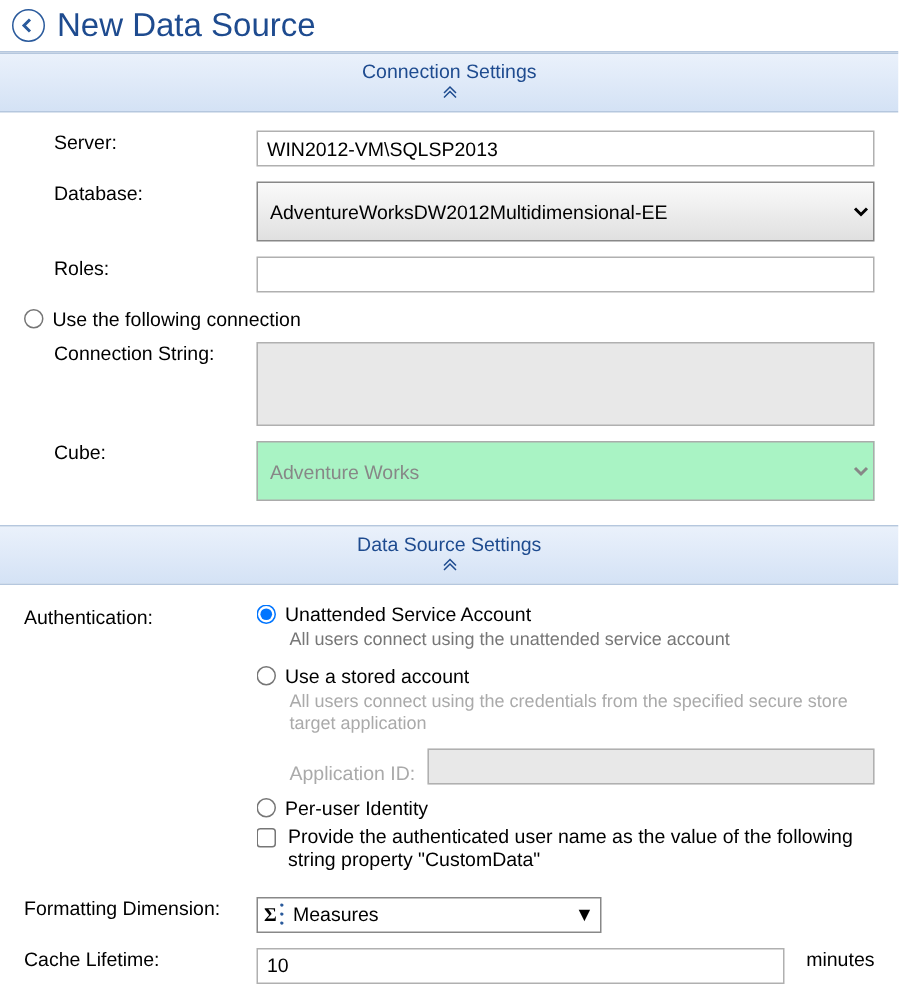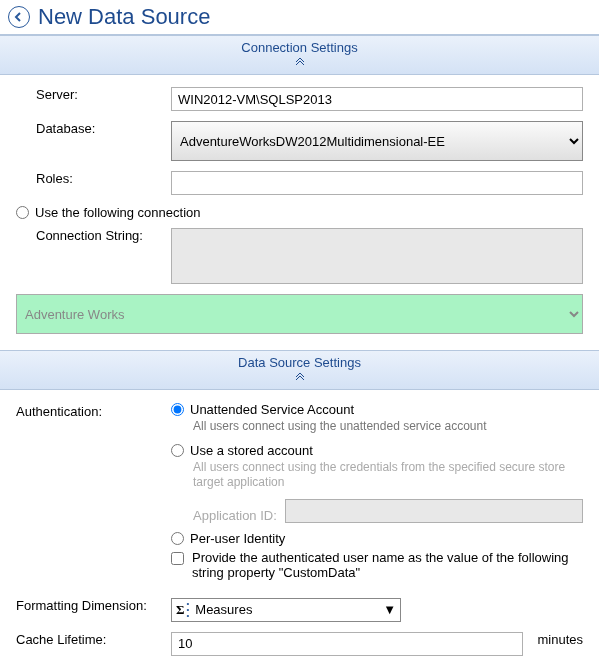--- a/index.html
+++ b/index.html
@@ -72,20 +72,21 @@
   </div>
   <div class="radio-row">
     <input type="radio" name="connmode" style="">
     <span>Use the following connection</span>
   </div>
   <div class="row">
     <div class="indent-label">Connection String:</div>
     <textarea disabled="" style=""></textarea>
   </div>
   <div class="row" style="margin-bottom:0">
+    <div class="indent-label">Cube:</div>
     <select disabled=""><option>Adventure Works</option></select>
   </div>
 </div>
 
 <div class="section-header">
   <span>Data Source Settings</span>
   <span class="expander"><svg viewBox="0 0 12 12">
         <path d="M2 7 L6 3 L10 7" fill="none" stroke="#1e4b8f" stroke-width="1"></path>
         <path d="M2 10 L6 6 L10 10" fill="none" stroke="#1e4b8f" stroke-width="1"></path>
       </svg></span>

